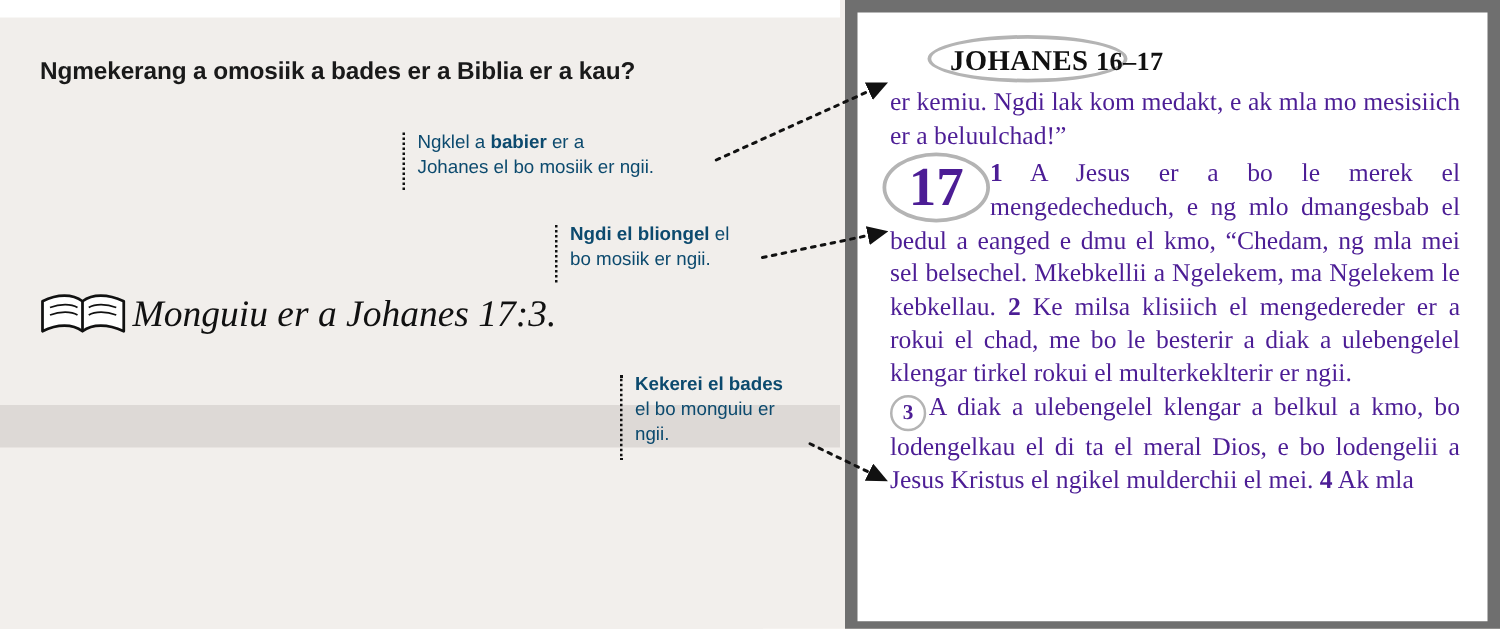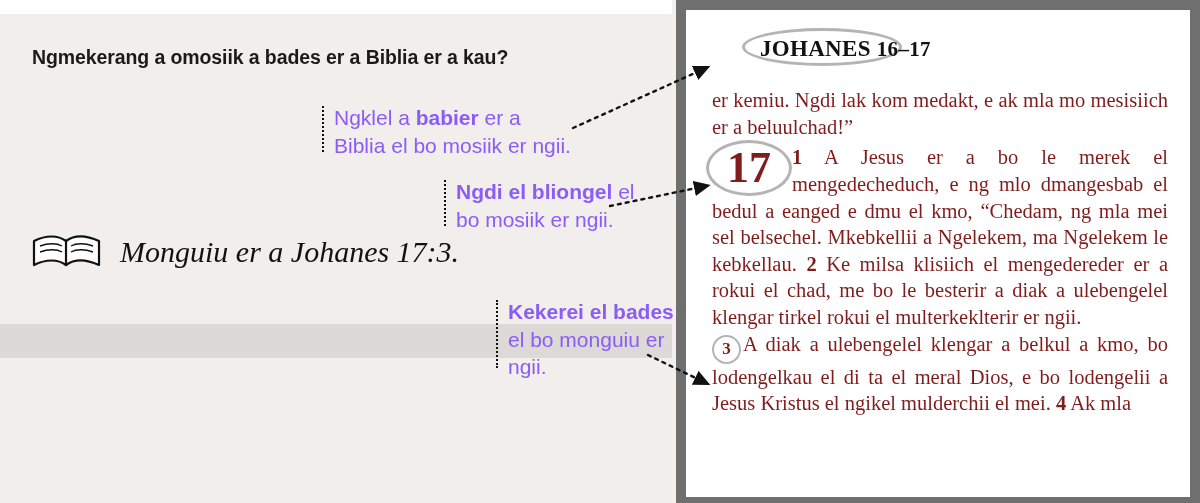--- a/index.html
+++ b/index.html
@@ -29,38 +29,38 @@
     position:absolute;left:0;top:0;width:672px;height:28px;background:#f1eeeb;
   }
   .question{
     position:absolute;left:32px;top:46px;width:600px;
     font-size:19.5px;font-weight:bold;color:#1a1a1a;
     letter-spacing:-0.1px;
   }
   
   .callout{
     position:absolute;
-    font-size:21px;color:#8b5cf6;line-height:1.32;
+    font-size:15px;color:#0c4a6e;line-height:1.32;
   }
   .callout .rule{
     position:absolute;left:0;top:2px;width:0;height:100%;
     border-left:2.5px dotted #111;
   }
   .callout .txt{
     display:block;padding-left:12px;
   }
   .callout b{font-weight:bold;}
   #callout1{left:322px;top:104px;width:250px;height:46px;}
   #callout2{left:444px;top:178px;width:200px;height:46px;}
   #callout3{left:496px;top:298px;width:180px;height:68px;}
 
   
   .reading{
     position:absolute;left:30px;top:232px;
-    display:flex;align-items:center;gap:16px;
+    display:flex;align-items:center;gap:2px;
   }
   .book-icon{
     width:74px;height:40px;position:relative;
   }
   .reading-text{
     font-family:"Liberation Serif", serif;
     font-style:italic;font-size:30px;color:#111;
     white-space:nowrap;
   }
 
@@ -72,36 +72,36 @@
     padding:10px 12px 0 10px;
   }
   .right-inner{
     position:absolute;left:686px;top:10px;width:504px;height:487px;
     background:#ffffff;
     box-sizing:border-box;
     padding:22px 22px 0 26px;
     overflow:hidden;
   }
   .chap-head{
-    position:relative;height:36px;margin-bottom:19px;
+    position:relative;height:36px;margin-bottom:1px;
   }
   .chap-head .ellipse{
     position:absolute;left:30px;top:-4px;width:160px;height:38px;
     border:3px solid #b4b4b4;border-radius:50%/50%;
     box-sizing:border-box;
   }
   .chap-head .label{
     position:absolute;left:48px;top:4px;
     font-family:"Liberation Serif", serif;
     font-weight:bold;font-size:23px;color:#111;letter-spacing:0.3px;
   }
   .chap-head .label .rng{font-size:21px;}
   .bodytext{
     font-family:"Liberation Serif", serif;
-    font-size:20.5px;line-height:1.30;color:#7f1d1d;
+    font-size:20.5px;line-height:1.30;color:#4c1d95;
     text-align:justify;
     text-justify:inter-word;
     hyphens:manual;
   }
   .bodytext p{margin:0;}
   .vnum{font-weight:bold;}
   .big-chap-wrap{
     position:relative;float:left;margin:2px 10px 0 4px;
   }
   .big-chap-wrap .oval{
@@ -138,21 +138,21 @@
     <div class="bottom-band">
       <div class="inner"></div>
     </div>
 
     <div class="question">Ngmekerang a omosiik a bades er a Biblia er a kau?</div>
 
     <div class="callout" id="callout1">
       <span class="rule"></span>
       <span class="txt">
         <span>Ngklel a </span><b>babier</b><span> er a</span><br>
-        <span>Biblia el bo mosiik er ngii.</span>
+        <span>Johanes el bo mosiik er ngii.</span>
       </span>
     </div>
 
     <div class="callout" id="callout2">
       <span class="rule"></span>
       <span class="txt">
         <b>Ngdi el bliongel</b><span> el</span><br>
         <span>bo mosiik er ngii.</span>
       </span>
     </div>

